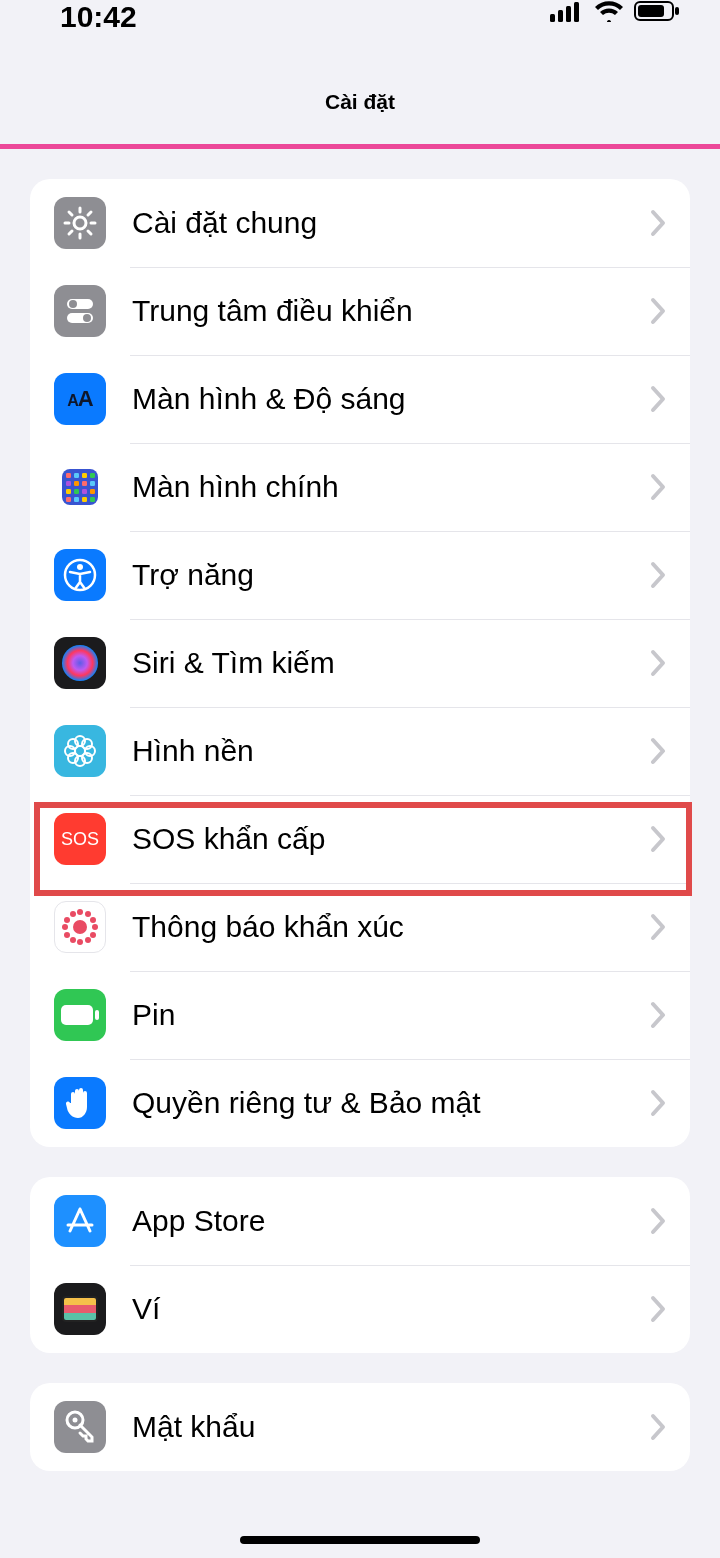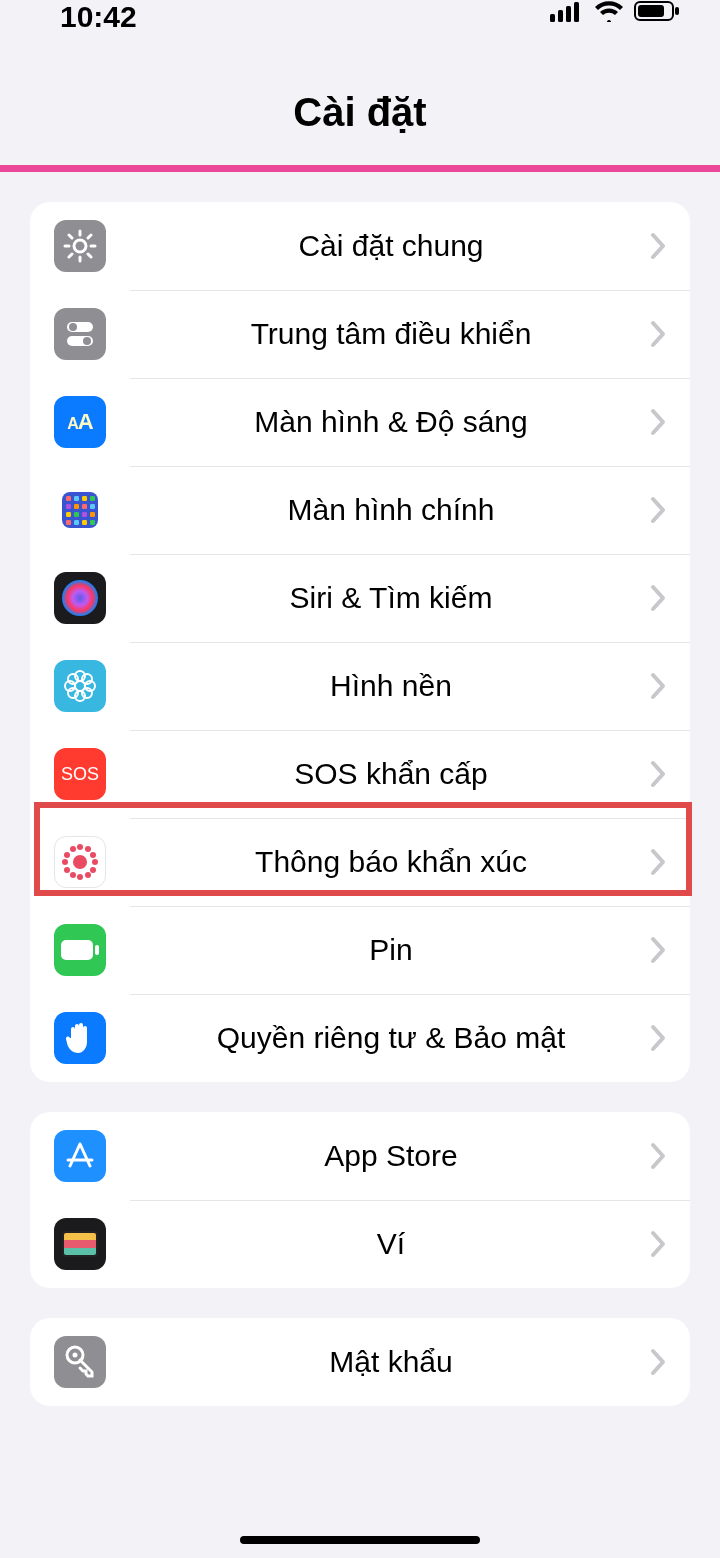--- a/index.html
+++ b/index.html
@@ -21,33 +21,32 @@
     justify-content: space-between;
     padding: 0 40px 0 60px;
   }
   .status-time { font-size: 30px; font-weight: 600; }
   .status-icons { display: flex; align-items: center; gap: 10px; }
   .status-icons svg { display:block; }
 
   
   .nav-title {
     text-align: center;
-    font-size: 40px;
+    font-size: 21px;
     font-weight: 600;
     padding: 30px 0 30px;
-    border-bottom: 7px solid #ec4899;
+    border-bottom: 5px solid #ec4899;
   }
 
   
   .group {
     background: #fff;
     margin: 30px 30px 0 30px;
     border-radius: 20px;
     overflow: hidden;
-    text-align: center;
   }
   .row {
     display: flex;
     align-items: center;
     padding: 0 24px;
     height: 88px;
     position: relative;
   }
   .row + .row::before {
     content: "";
@@ -168,21 +167,21 @@
         </div>
         <div class="row-label">Trung tâm điều khiển</div>
         <div class="chevron">
           <svg width="16" height="28" viewBox="0 0 16 28">
             <path d="M3 3l10 11L3 25" fill="none" stroke="#c7c7cc" stroke-width="4" stroke-linecap="round" stroke-linejoin="round"></path>
           </svg>
         </div>
       </div>
       <div class="row">
         <div class="icon-box" style="background: rgb(10, 122, 255);">
-          <span style="font-size:22px;font-weight:600;color:#fef9c3;letter-spacing:-1px;"><span style="font-size:16px;">A</span>A</span>
+          <span style="font-size:22px;font-weight:600;color:#0f172a;letter-spacing:-1px;"><span style="font-size:16px;">A</span>A</span>
         </div>
         <div class="row-label">Màn hình &amp; Độ sáng</div>
         <div class="chevron">
           <svg width="16" height="28" viewBox="0 0 16 28">
             <path d="M3 3l10 11L3 25" fill="none" stroke="#c7c7cc" stroke-width="4" stroke-linecap="round" stroke-linejoin="round"></path>
           </svg>
         </div>
       </div>
       <div class="row">
         <div class="icon-box" style="background: transparent; padding: 0px;">
@@ -209,20 +208,35 @@
           </svg>
         </div>
         <div class="row-label">Màn hình chính</div>
         <div class="chevron">
           <svg width="16" height="28" viewBox="0 0 16 28">
             <path d="M3 3l10 11L3 25" fill="none" stroke="#c7c7cc" stroke-width="4" stroke-linecap="round" stroke-linejoin="round"></path>
           </svg>
         </div>
       </div>
       <div class="row">
+        <div class="icon-box" style="background: rgb(10, 122, 255);">
+          <svg width="36" height="36" viewBox="0 0 36 36">
+            <circle cx="18" cy="18" r="15" fill="none" stroke="#fff" stroke-width="2.5"></circle>
+            <circle cx="18" cy="10" r="3" fill="#fff"></circle>
+            <path d="M8 15l10 2 10-2M18 17v8l-5 7M18 25l5 7" stroke="#fff" stroke-width="2.5" stroke-linecap="round" fill="none"></path>
+          </svg>
+        </div>
+        <div class="row-label">Trợ năng</div>
+        <div class="chevron">
+          <svg width="16" height="28" viewBox="0 0 16 28">
+            <path d="M3 3l10 11L3 25" fill="none" stroke="#c7c7cc" stroke-width="4" stroke-linecap="round" stroke-linejoin="round"></path>
+          </svg>
+        </div>
+      </div>
+      <div class="row">
         <div class="icon-box" style="background: transparent; padding: 0px;">
           <svg width="52" height="52" viewBox="0 0 52 52">
             <rect width="52" height="52" rx="12" fill="#1b1b1d"></rect>
             <defs>
               <radialGradient id="sg" cx="50%" cy="50%">
                 <stop offset="0%" stop-color="#5e5ce6"></stop>
                 <stop offset="40%" stop-color="#bf5af2"></stop>
                 <stop offset="70%" stop-color="#ff375f"></stop>
                 <stop offset="100%" stop-color="#0a84ff"></stop>
               </radialGradient>

